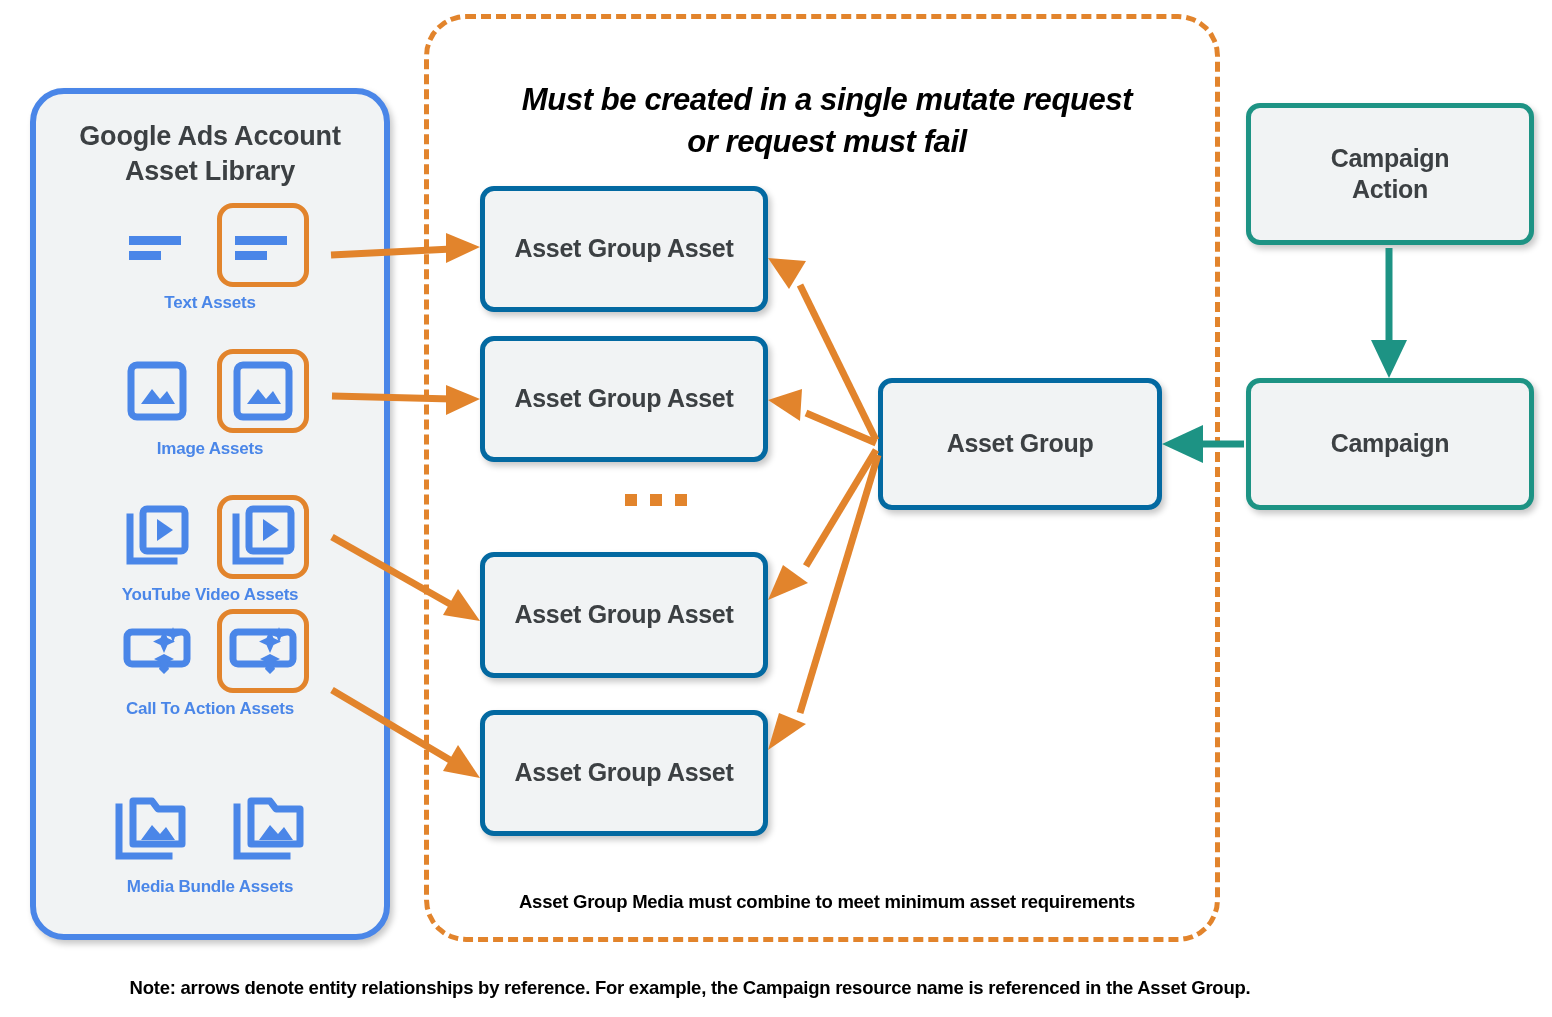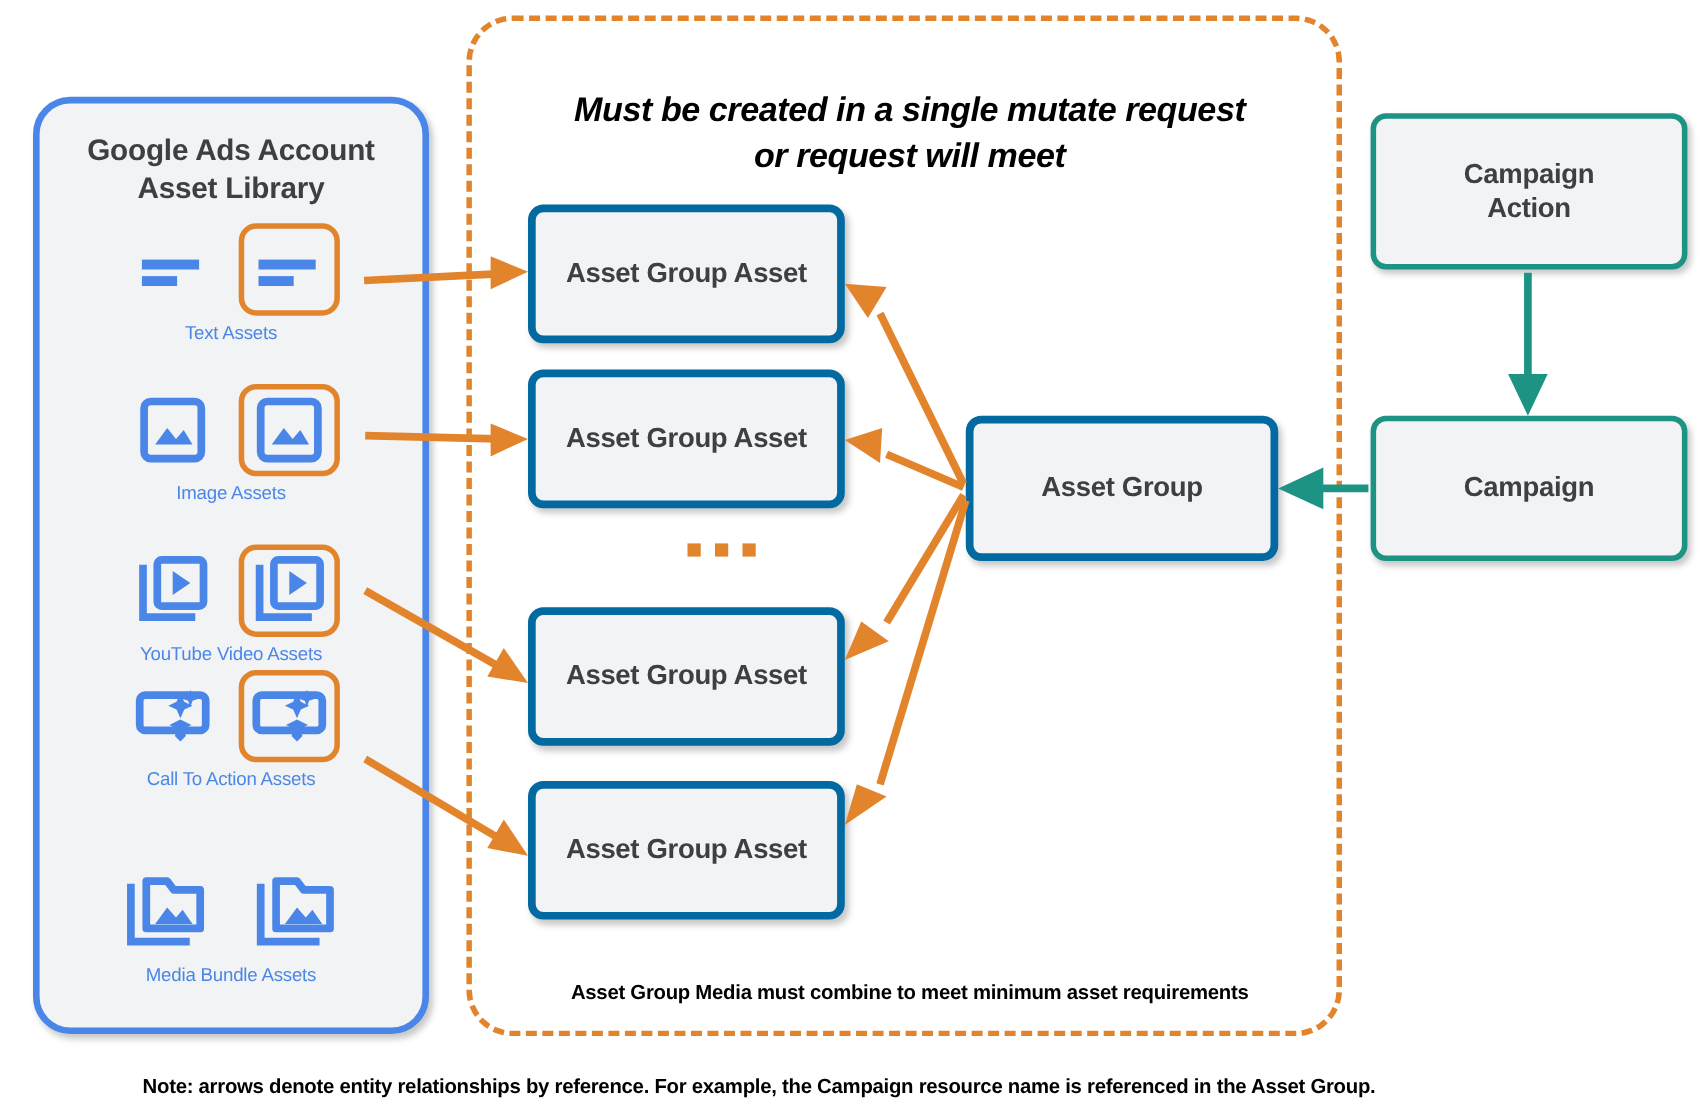--- a/index.html
+++ b/index.html
@@ -64,21 +64,21 @@
     justify-content: center;
     box-sizing: border-box;
   }
   .icon-slot.highlight {
     border: 5px solid #e2842c;
     border-radius: 16px;
   }
   .asset-label {
     text-align: center;
     font-size: 17px;
-    font-weight: normal;
+    font-weight: bold;
     color: #4a86e8;
     margin-top: 3px;
     letter-spacing: -0.2px;
   }
 
   
   #mutate-container {
     position: absolute;
     left: 424px;
     top: 14px;
@@ -124,21 +124,21 @@
     display: flex;
     align-items: center;
     justify-content: center;
     text-align: center;
     color: #3c4043;
     font-weight: bold;
     line-height: 1.25;
     box-shadow: 3px 4px 6px rgba(0,0,0,0.22);
     letter-spacing: -0.3px;
   }
-  .node.orange { border: 7px solid #0369a1; }
+  .node.orange { border: 5px solid #0369a1; }
   .node.teal   { border: 5px solid #1d9384; }
 
   .aga { width: 288px; height: 126px; font-size: 25px; left: 480px; }
   #aga-1 { top: 186px; }
   #aga-2 { top: 336px; }
   #aga-3 { top: 552px; }
   #aga-4 { top: 710px; }
 
   #asset-group-node {
     left: 878px; top: 378px;
@@ -297,21 +297,21 @@
           </svg>
         </div>
       </div>
       <div class="asset-label">Media Bundle  Assets</div>
     </div>
   </div>
 
   <div id="mutate-container">
     <div id="mutate-title">
       <div>Must be created in a single mutate request</div>
-      <div>or request will meet</div>
+      <div>or request must fail</div>
     </div>
     <div id="mutate-footnote">Asset Group Media must combine to meet minimum asset requirements</div>
   </div>
 
   <div class="node orange aga" id="aga-1">Asset Group Asset</div>
   <div class="node orange aga" id="aga-2">Asset Group Asset</div>
   <div class="node orange aga" id="aga-3">Asset Group Asset</div>
   <div class="node orange aga" id="aga-4">Asset Group Asset</div>
 
   <div id="ellipsis">

